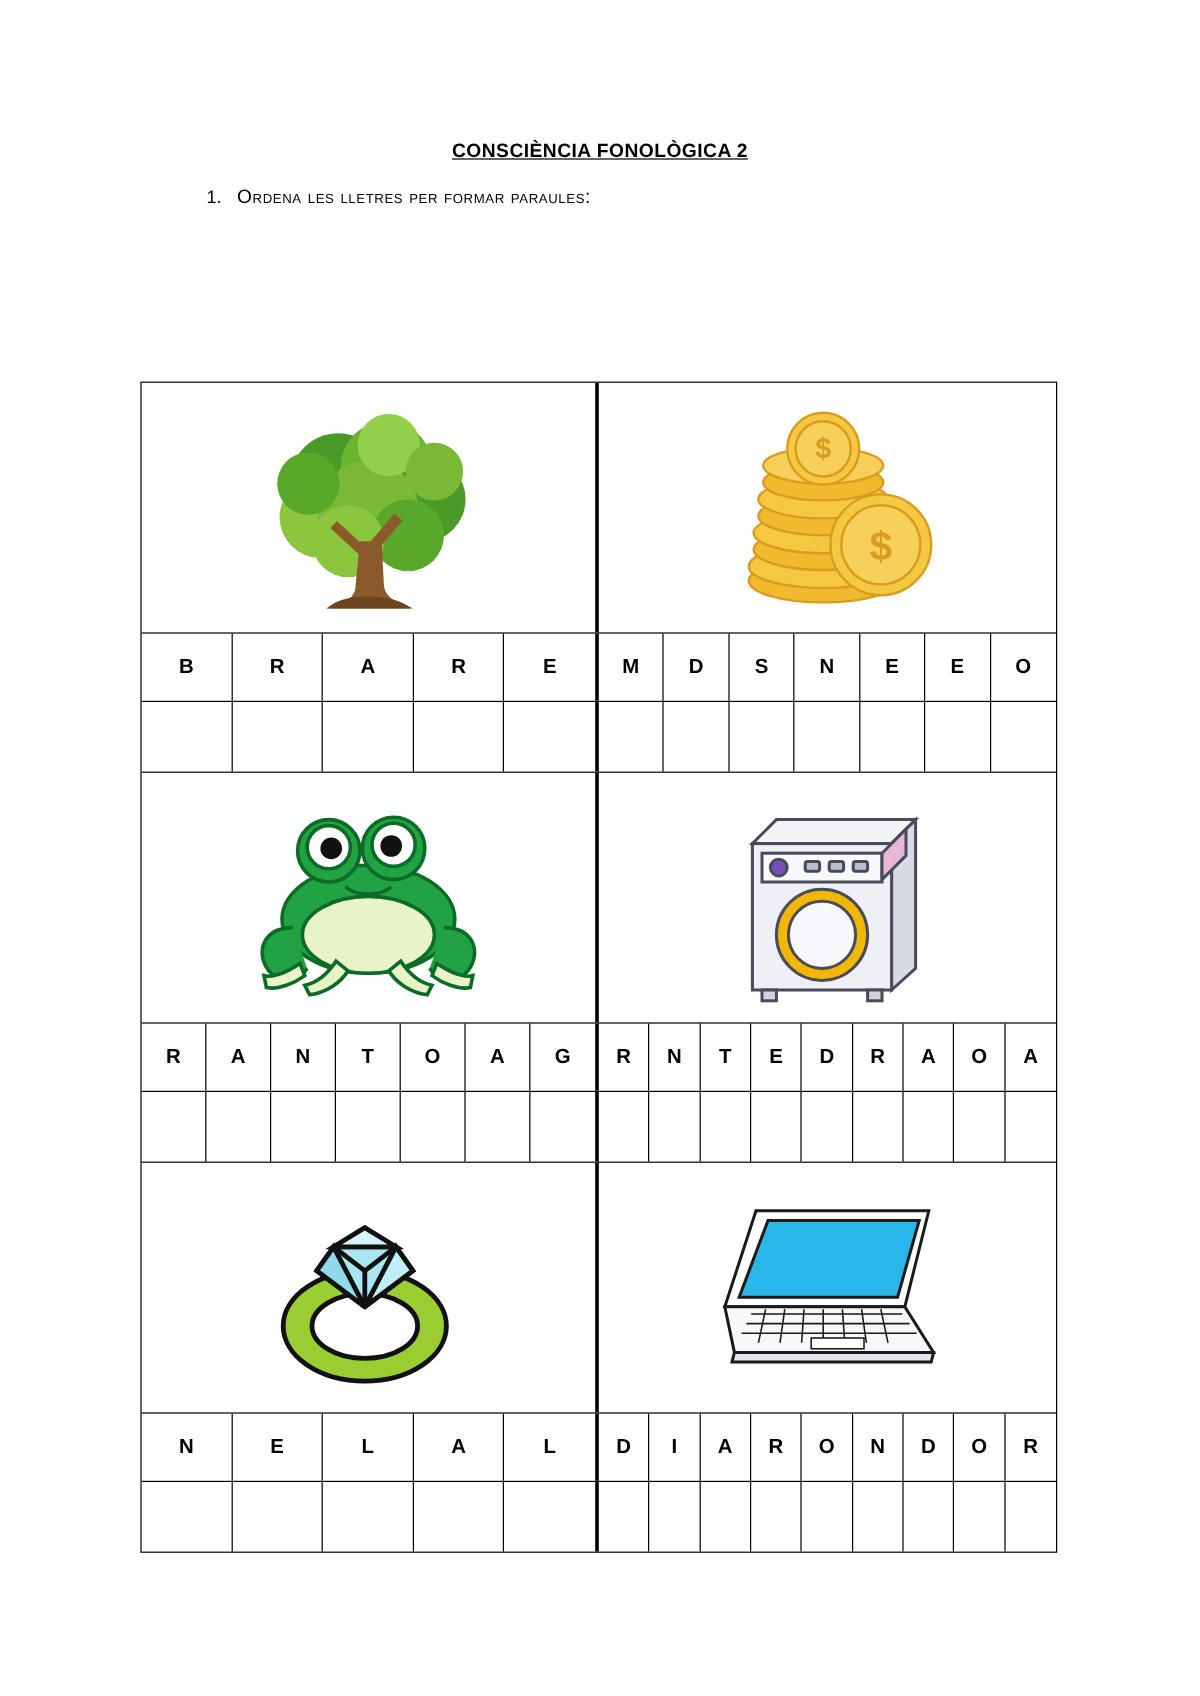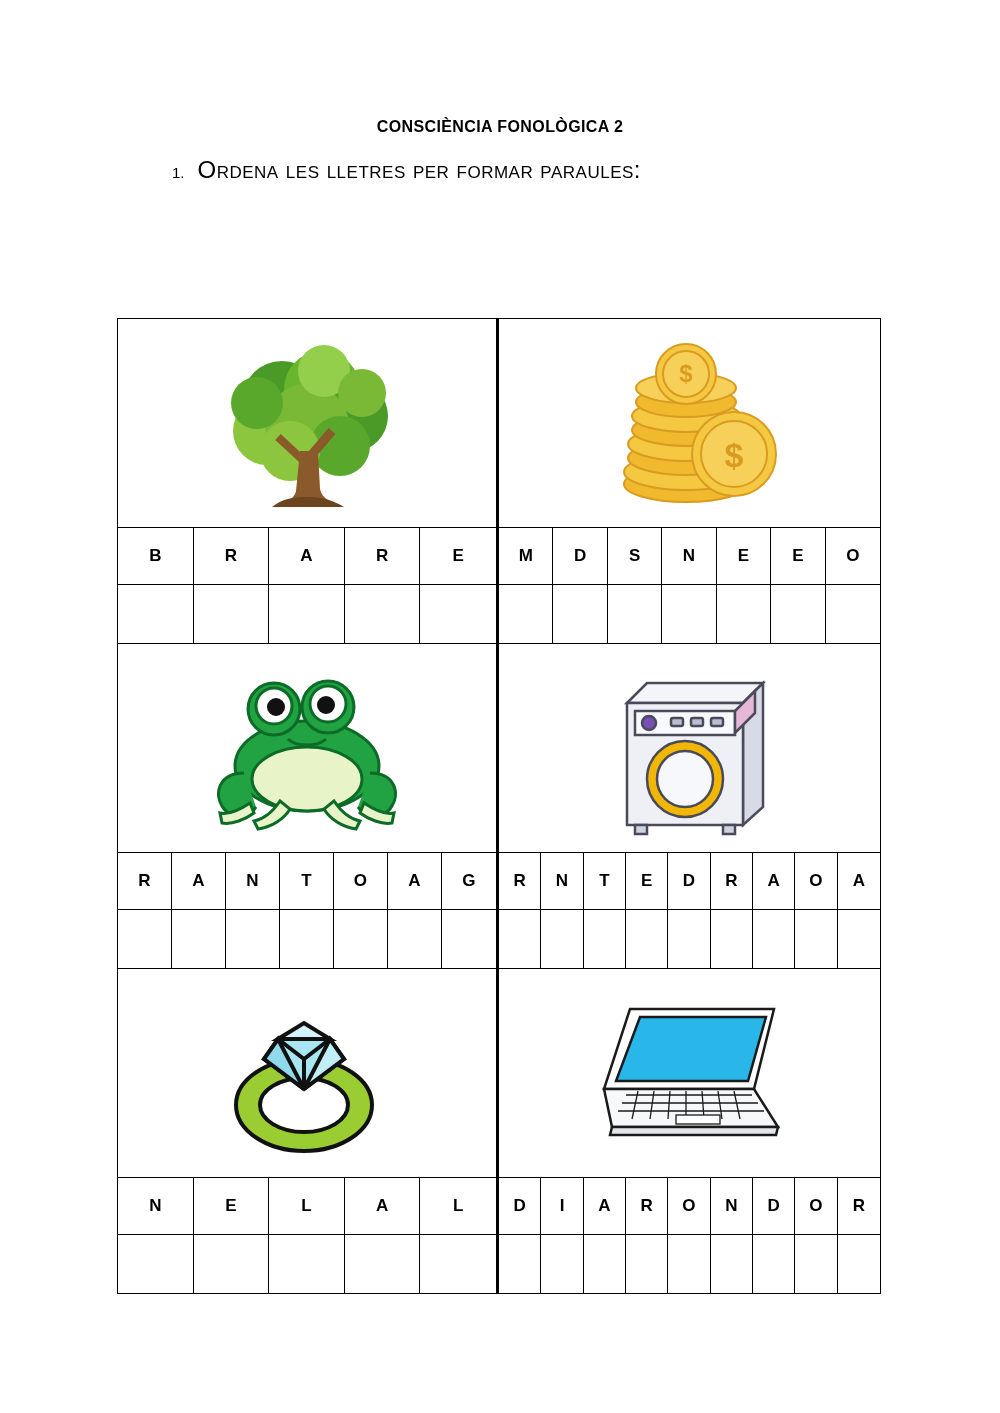--- a/index.html
+++ b/index.html
@@ -18,34 +18,35 @@
   .page {
     width: 1000px;
     height: 1413px;
     position: relative;
   }
   .doc-title {
     text-align: center;
     font-size: 16px;
     font-weight: bold;
     letter-spacing: 0.4px;
+    text-decoration: underline;
     margin-top: 118px;
   }
   .instruction-row {
     display: flex;
     align-items: baseline;
     margin-top: 20px;
     padding-left: 172px;
   }
   .instruction-number {
     font-size: 15px;
     margin-right: 13px;
   }
   .instruction-text {
-    font-size: 24px;
+    font-size: 16px;
     font-variant: small-caps;
     letter-spacing: 0.5px;
   }
   .worksheet {
     position: absolute;
     left: 117px;
     top: 200px;
     width: 764px;
     border: 1px solid #000;
     box-sizing: border-box;

